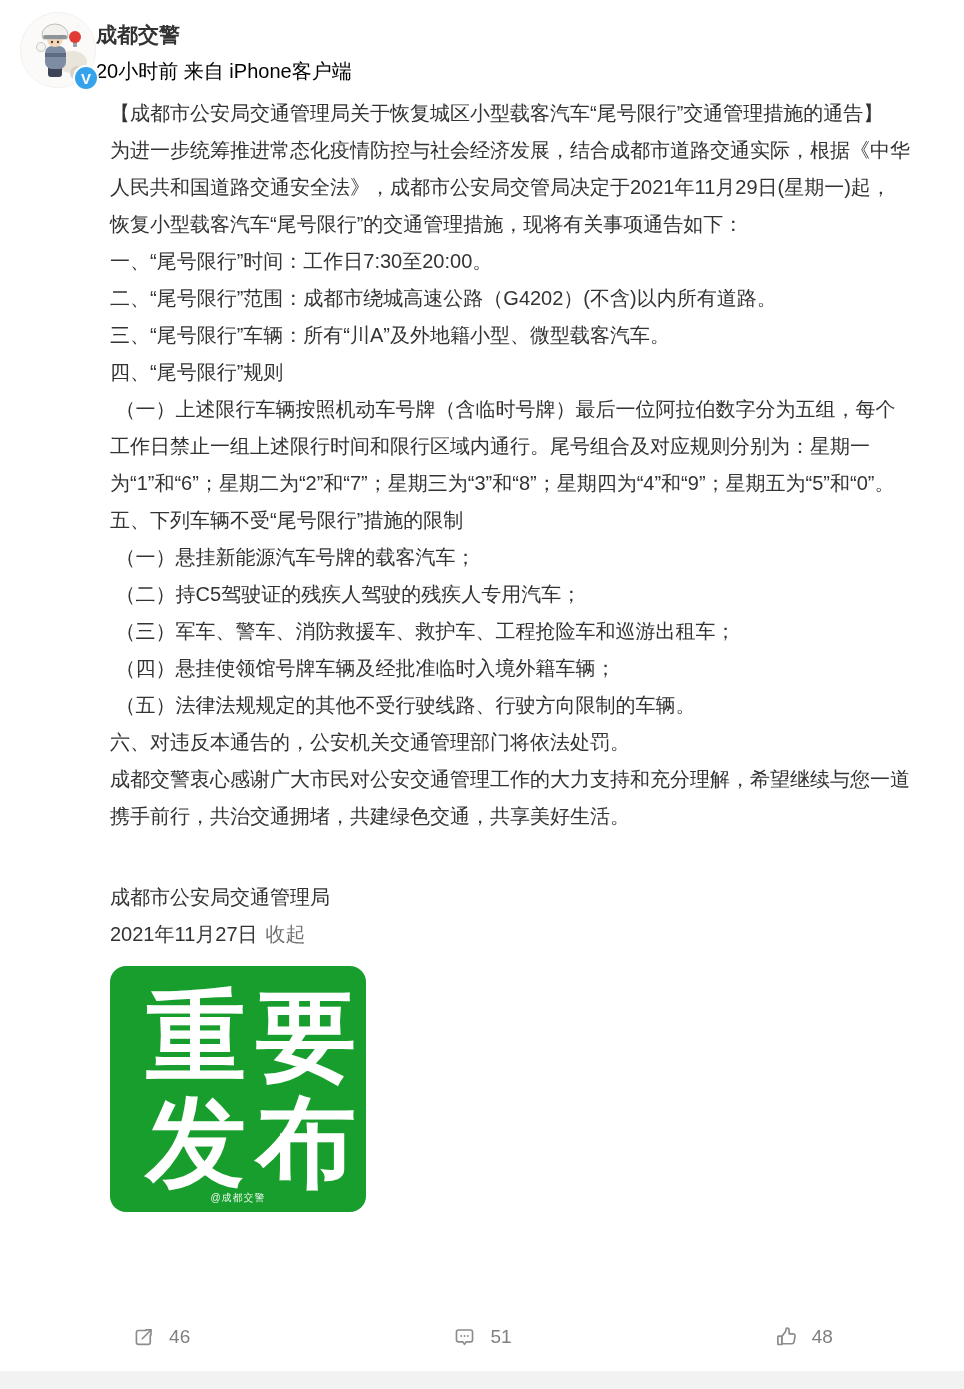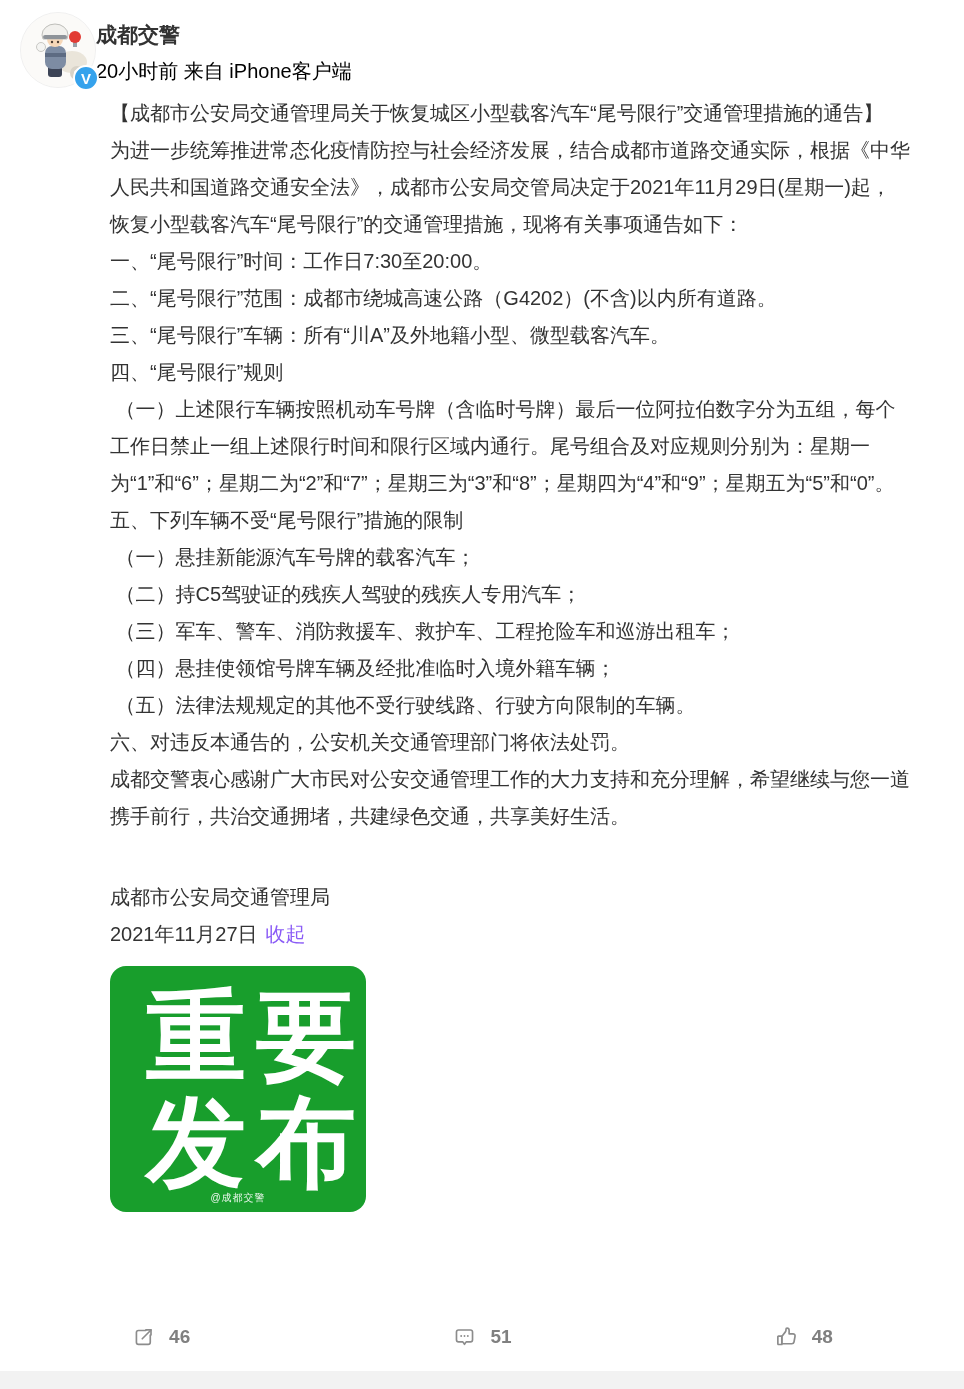--- a/index.html
+++ b/index.html
@@ -68,21 +68,21 @@
   }
   .post-text p {
     margin:0;
     min-height:37px;
     white-space:pre-wrap;
     word-break:break-all;
   }
   .signature-line { margin:0; min-height:37px; }
   .date-line { margin:0; min-height:37px; }
   .collapse-link {
-    color:#8b5cf6;
+    color:#737373;
     cursor:pointer;
     margin-left:8px;
   }
 
   
   .notice-image {
     position:relative;
     margin:13px 0 0 110px;
     width:256px; height:246px;
     border-radius:16px;
@@ -121,21 +121,20 @@
   }
   .toolbar-item {
     flex:1 1 0;
     display:flex;
     align-items:center;
     justify-content:center;
     gap:13px;
     color:#808080;
     font-size:19px;
     cursor:pointer;
-    font-weight:bold;
   }
   .toolbar-item svg { display:block; }
 
   .bottom-strip {
     position:absolute;
     left:0; right:0; bottom:0;
     height:18px;
     background:#f2f2f2;
   }
 </style>

